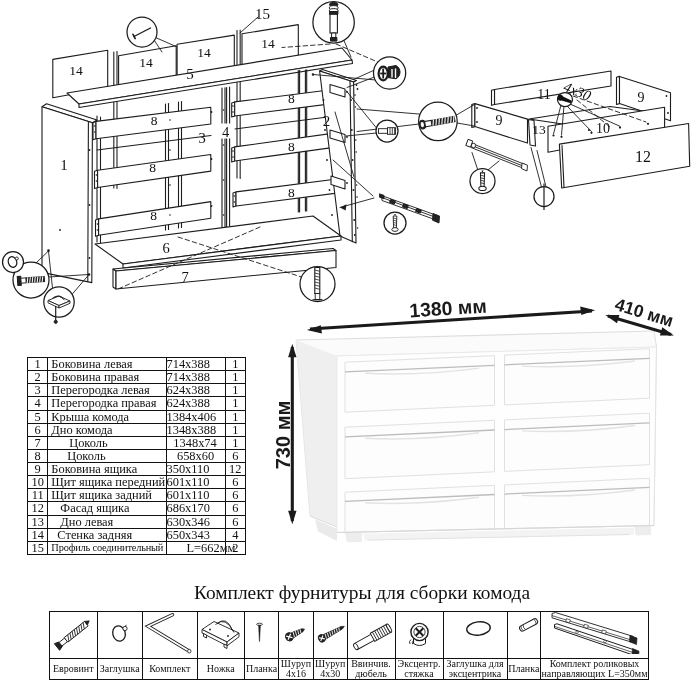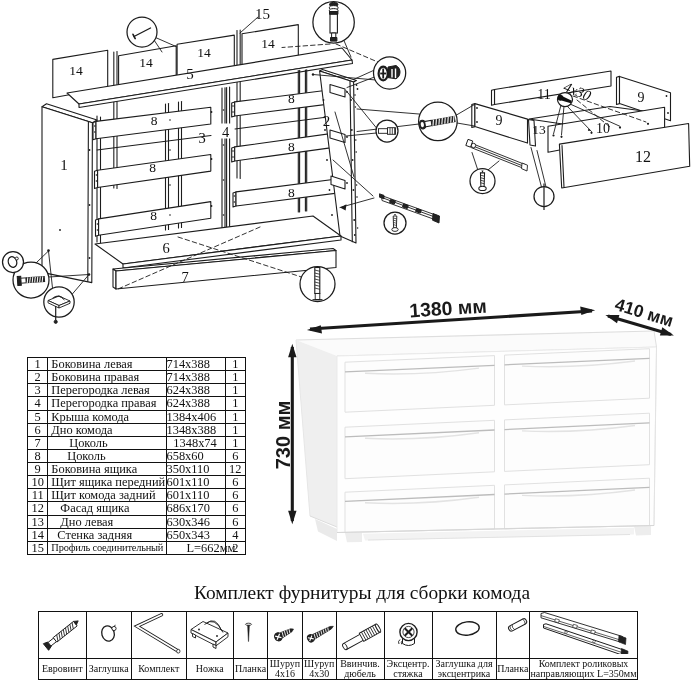--- a/index.html
+++ b/index.html
@@ -10,21 +10,21 @@
 #parts{position:absolute;left:27px;top:357px;border-collapse:collapse;table-layout:fixed;width:219px;}
 #parts td{border:1px solid #111;padding:0;font-size:12.4px;line-height:12.1px;height:12.13px;
   white-space:nowrap;overflow:visible;color:#111;}
 #parts td.n{text-align:center;}
 #parts td.nm{padding-left:3px;}
 #parts td.sz{padding-right:3px;}
 #parts td.q{text-align:center;}
 
 #hwtitle{position:absolute;left:12px;top:582px;width:700px;text-align:center;
   font-size:19.4px;color:#111;}
-#hw{position:absolute;left:38px;top:611px;border-collapse:collapse;table-layout:fixed;width:600px;}
+#hw{position:absolute;left:49px;top:611px;border-collapse:collapse;table-layout:fixed;width:600px;}
 #hw td{border:1px solid #111;padding:0;text-align:center;vertical-align:middle;color:#111;}
 #hw tr.icons td{height:44px;}
 #hw tr.names td{height:20px;font-size:10px;line-height:10px;}
 #hw tr.qty td{height:16px;font-size:15px;}
 </style>
 </head>
 <body>
 <div id="page">
 <svg id="drawing" width="700" height="700" viewBox="0 0 700 700">
 <g fill="none" stroke="#1c1c1c" stroke-width="1.1" stroke-linejoin="round" stroke-linecap="round">
@@ -535,38 +535,38 @@
         </tr>
 <tr>
           <td class="n">7</td>
           <td class="nm" style="padding-left:21px">Цоколь</td>
           <td class="sz" style="text-align:center;padding-left:2px">1348x74</td>
           <td class="q">1</td>
         </tr>
 <tr>
           <td class="n">8</td>
           <td class="nm" style="padding-left:19px">Цоколь</td>
-          <td class="sz" style="text-align:left;padding-right:0">658x60</td>
+          <td class="sz" style="text-align:center;padding-right:0">658x60</td>
           <td class="q">6</td>
         </tr>
 <tr>
           <td class="n">9</td>
           <td class="nm">Боковина ящика</td>
           <td class="sz">350x110</td>
           <td class="q">12</td>
         </tr>
 <tr>
           <td class="n">10</td>
           <td class="nm">Щит ящика передний</td>
           <td class="sz">601x110</td>
           <td class="q">6</td>
         </tr>
 <tr>
           <td class="n">11</td>
-          <td class="nm">Щит комода задний</td>
+          <td class="nm">Щит ящика задний</td>
           <td class="sz">601x110</td>
           <td class="q">6</td>
         </tr>
 <tr>
           <td class="n">12</td>
           <td class="nm" style="padding-left:12px">Фасад ящика</td>
           <td class="sz">686x170</td>
           <td class="q">6</td>
         </tr>
 <tr>

